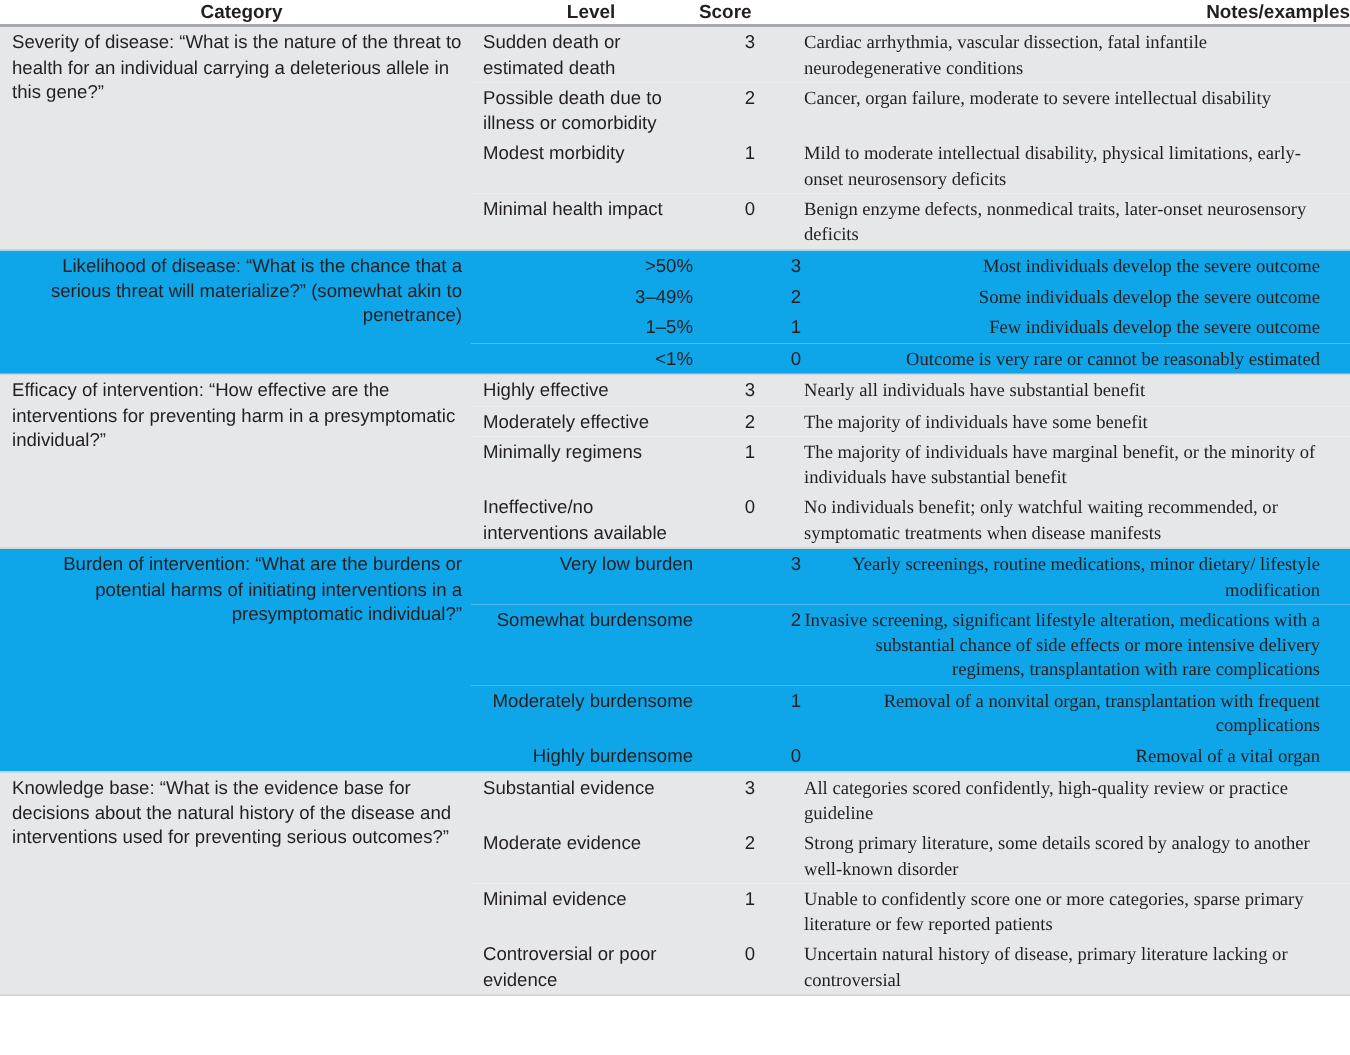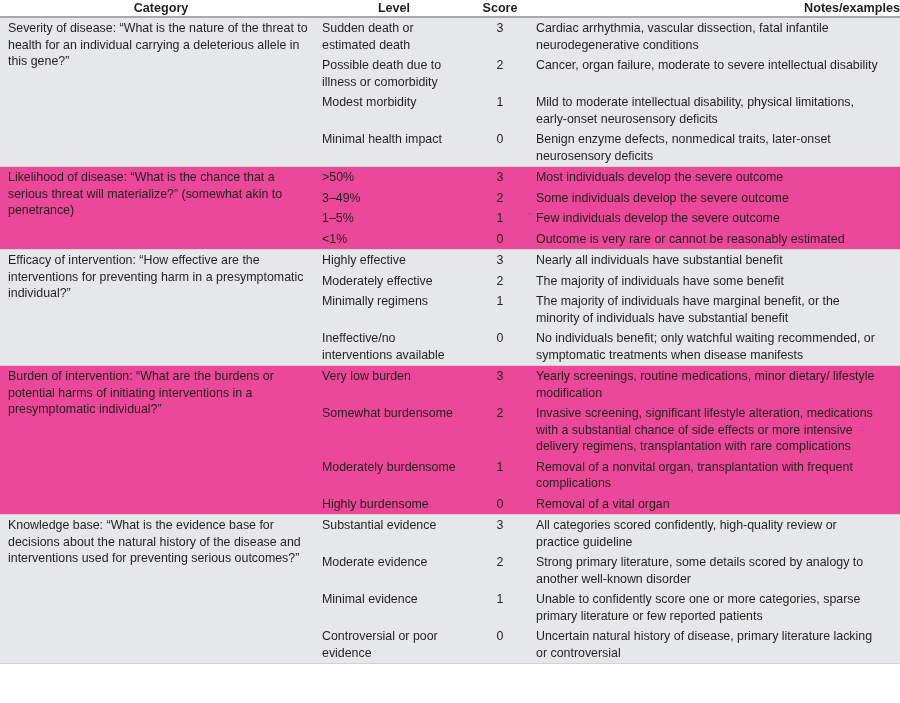--- a/index.html
+++ b/index.html
@@ -3,30 +3,30 @@
 <meta charset="utf-8">
 <style>
   html, body { margin: 0; padding: 0; background: #ffffff; }
   body { width: 900px; height: 703px; overflow: hidden; font-family: "Liberation Sans", "DejaVu Sans", sans-serif; color: #231f20; }
   table { border-collapse: collapse; width: 900px; table-layout: fixed; font-size: 12.4px; line-height: 16.5px; }
   col.c-cat { width: 314px; }
   col.c-lvl { width: 152px; }
   col.c-score { width: 68px; }
   col.c-notes { width: 366px; }
   thead th { font-weight: bold; text-align: center; padding: 0 0 0 8px; height: 16px; line-height: 15px; border-bottom: 2px solid #a7a9ac; font-size: 12.6px; }
-  thead th.h-score { text-align: center; padding-left: 0; }
+  thead th.h-score { text-align: left; padding-left: 0; }
   thead th.h-notes { text-align: right; padding-left: 0; }
   td { vertical-align: top; padding: 0; }
   tbody.group { border-bottom: 1px solid #d0d2d3; }
   tbody.shaded td { background: #e6e7e8; }
-  tbody.plain td { background: #ec4899; }
+  tbody.plain td { background: #0ea5e9; text-align: right; }
   td.cat { padding: 2px 6px 0 8px; margin-top: 18px; }
   td.lvl { padding: 2px 4px 2px 8px; }
   td.score { text-align: center; padding-top: 2px; }
-  td.notes { padding: 2px 20px 2px 2px; }
+  td.notes { padding: 2px 20px 2px 2px; font-family: Liberation Serif, serif; }
 </style>
 </head>
 <body>
 
 <table>
   <colgroup>
     <col class="c-cat">
       <col class="c-lvl">
       <col class="c-score">
       <col class="c-notes">

